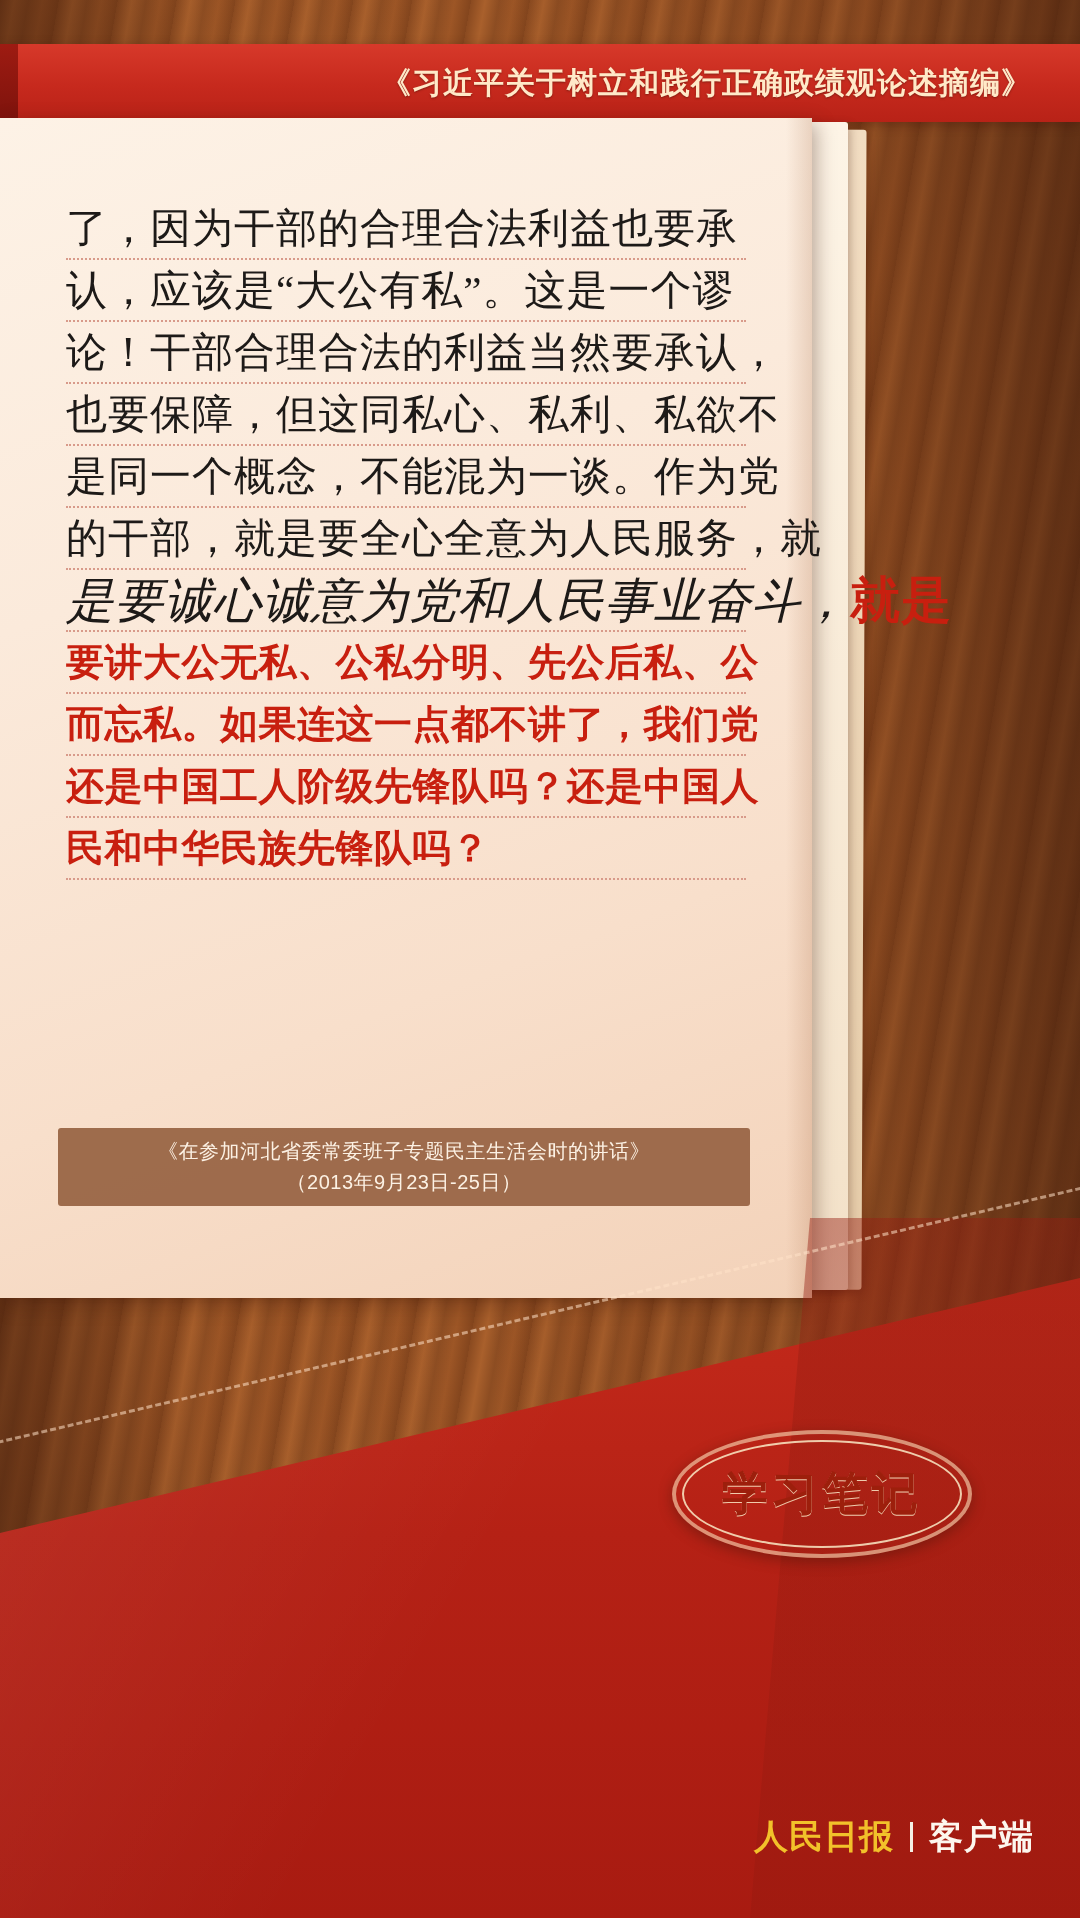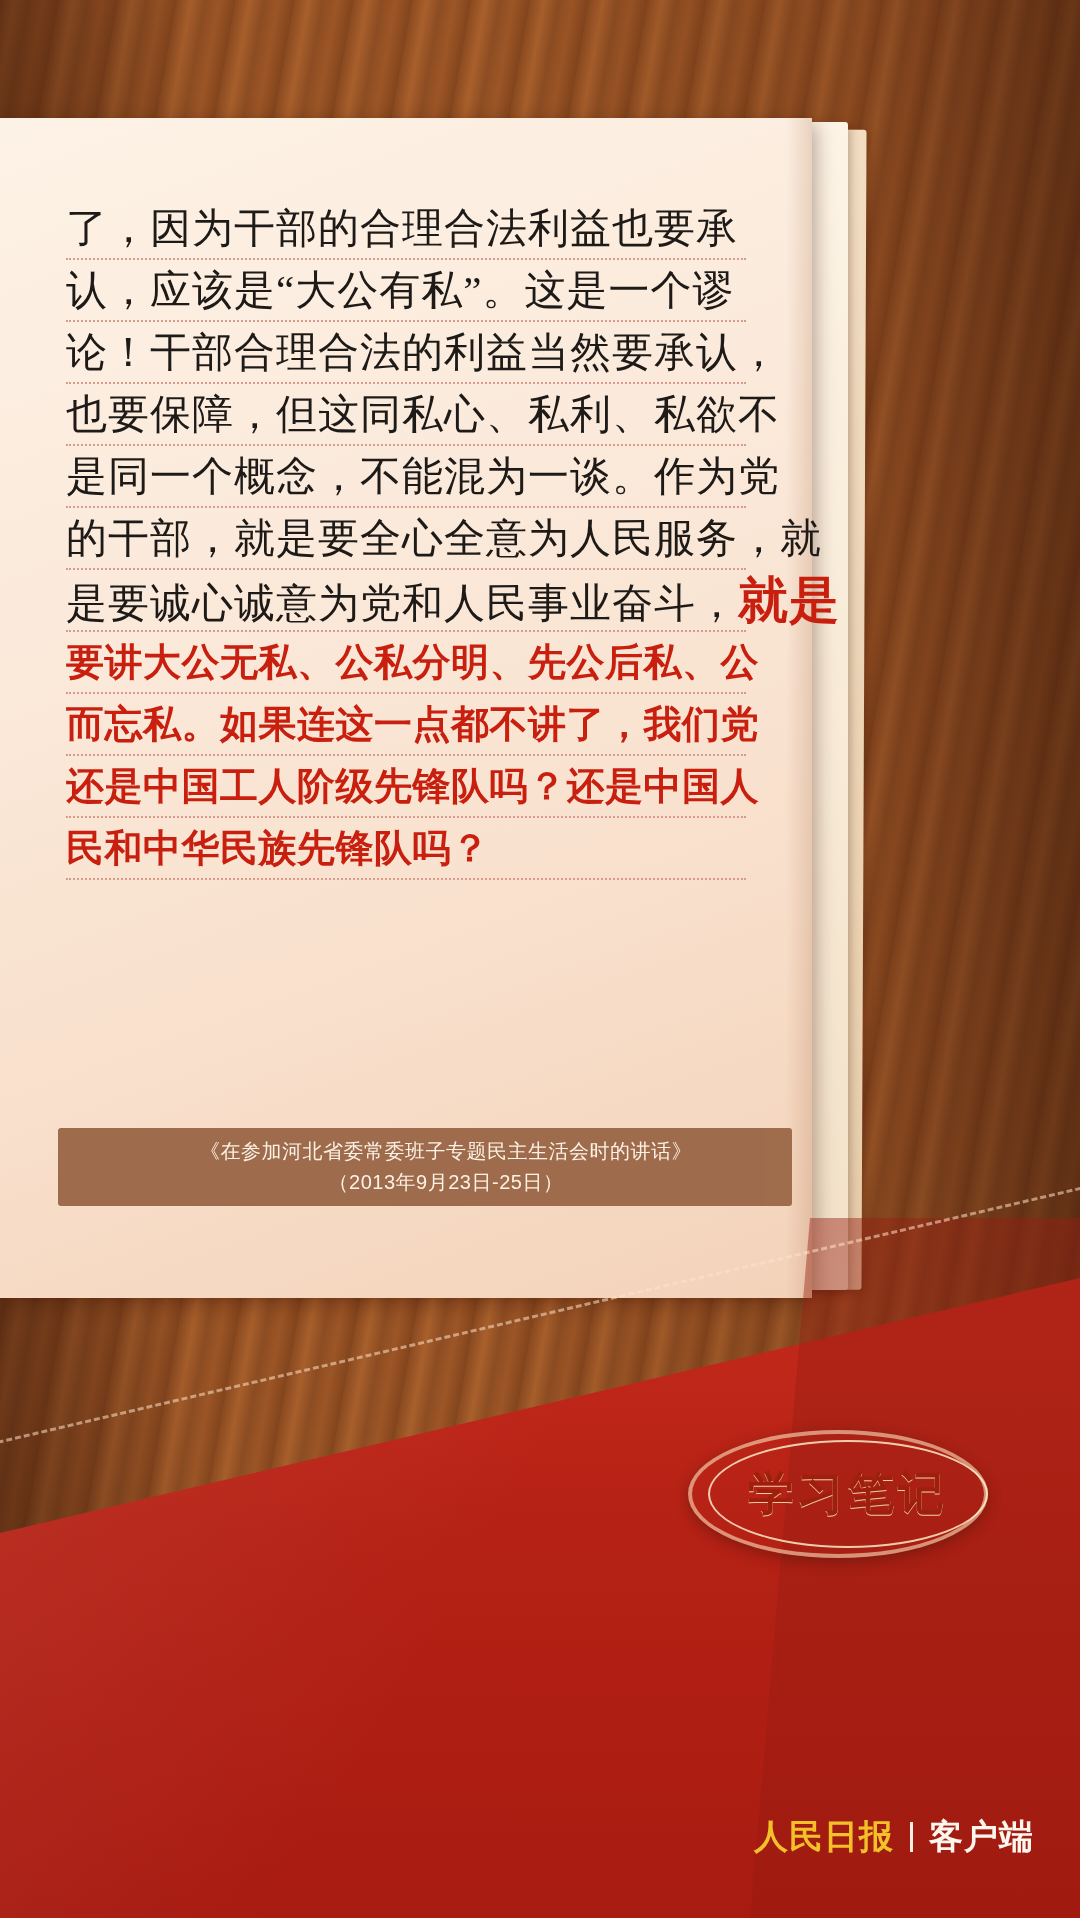--- a/index.html
+++ b/index.html
@@ -130,22 +130,23 @@
   .line.hl {
     color: #c81f0f;
     font-weight: bold;
     font-family: "DejaVu Sans", "Liberation Sans", sans-serif;
     font-size: 38px;
     letter-spacing: 0.5px;
   }
   .line.mixed .plain {
     color: #1d1a18;
     font-family: "Liberation Serif", "DejaVu Serif", serif;
-    font-size: 41px;
+    font-size: 48px;
     font-weight: normal;
+    font-style: italic;
   }
   .line.mixed .red {
     color: #c81f0f;
     font-weight: bold;
     font-family: "DejaVu Sans", "Liberation Sans", sans-serif;
     font-size: 50px;
   }
 
   
   .source-box {
@@ -155,21 +156,20 @@
     width: 692px;
     height: 78px;
     background: #9a6646;
     opacity: 0.95;
     border-radius: 3px;
     display: flex;
     flex-direction: column;
     align-items: center;
     justify-content: center;
     gap: 4px;
-    padding-left: 42px;
   }
   .source-box .src-line {
     color: #fdf3e6;
     font-size: 20px;
     letter-spacing: 0.5px;
     white-space: nowrap;
   }
 
   
   .bottom-red {
@@ -207,30 +207,30 @@
     bottom: 0;
     width: 330px;
     height: 700px;
     background: linear-gradient(180deg, rgba(150,30,18,0.45), rgba(130,22,12,0.2));
     clip-path: polygon(60px 0, 330px 0, 330px 700px, 0 700px);
   }
 
   
   .seal {
     position: absolute;
-    right: 92px;
+    right: 108px;
     bottom: 360px;
     width: 300px;
     height: 128px;
     border-radius: 50%;
     background: radial-gradient(ellipse at 35% 28%, #fdf0b8 0%, #ecc濃 0%, #e8bf67 45%, #c99233 75%, #a9731f 100%);
     box-shadow: 0 4px 14px rgba(70,20,8,0.45), inset 0 0 0 4px rgba(255,240,200,0.55);
     display: flex;
     align-items: center;
-    justify-content: flex-end;
+    justify-content: center;
   }
   .seal-inner {
     width: 276px;
     height: 104px;
     border-radius: 50%;
     border: 2px solid rgba(255,248,210,0.8);
     display: flex;
     align-items: center;
     justify-content: center;
   }
@@ -271,20 +271,24 @@
     letter-spacing: 1px;
     white-space: nowrap;
   }
 </style>
 </head>
 <body>
 
 <div class="poster">
   <div class="wood-shade"></div>
 
+  <div class="top-banner">
+    <div class="banner-ribbon-left"></div>
+    <div class="title">《习近平关于树立和践行正确政绩观论述摘编》</div>
+  </div>
 
   <div class="sheet-back2"></div>
   <div class="sheet-back1"></div>
 
   <div class="sheet"></div>
 
   <div class="quote-area">
     <div class="line">了，因为干部的合理合法利益也要承</div>
     <div class="line">认，应该是“大公有私”。这是一个谬</div>
     <div class="line">论！干部合理合法的利益当然要承认，</div>

